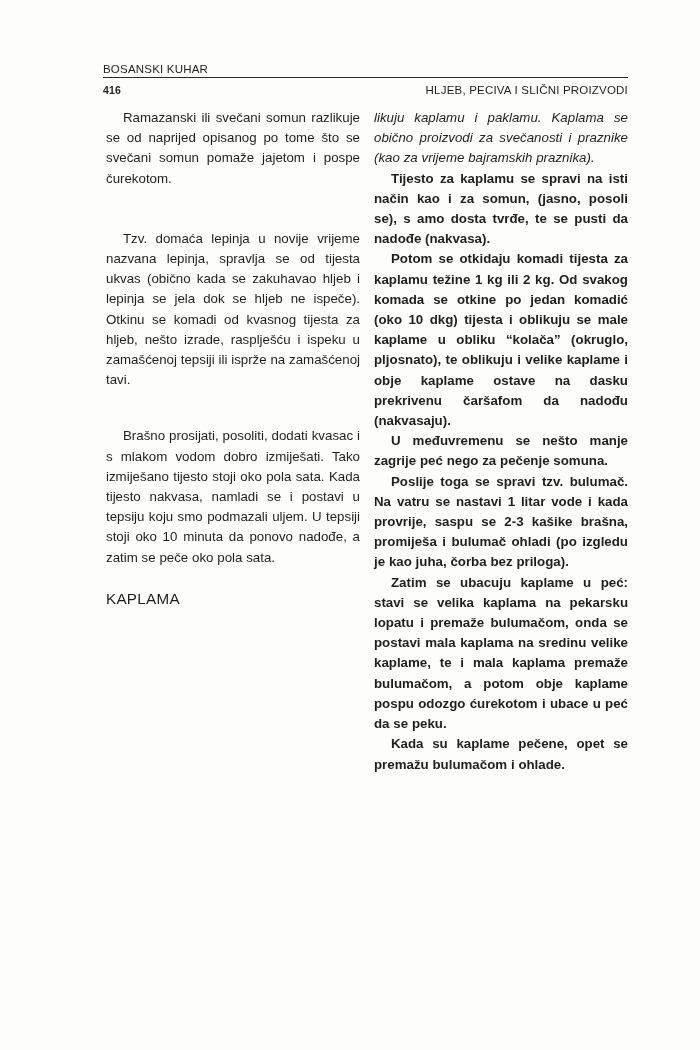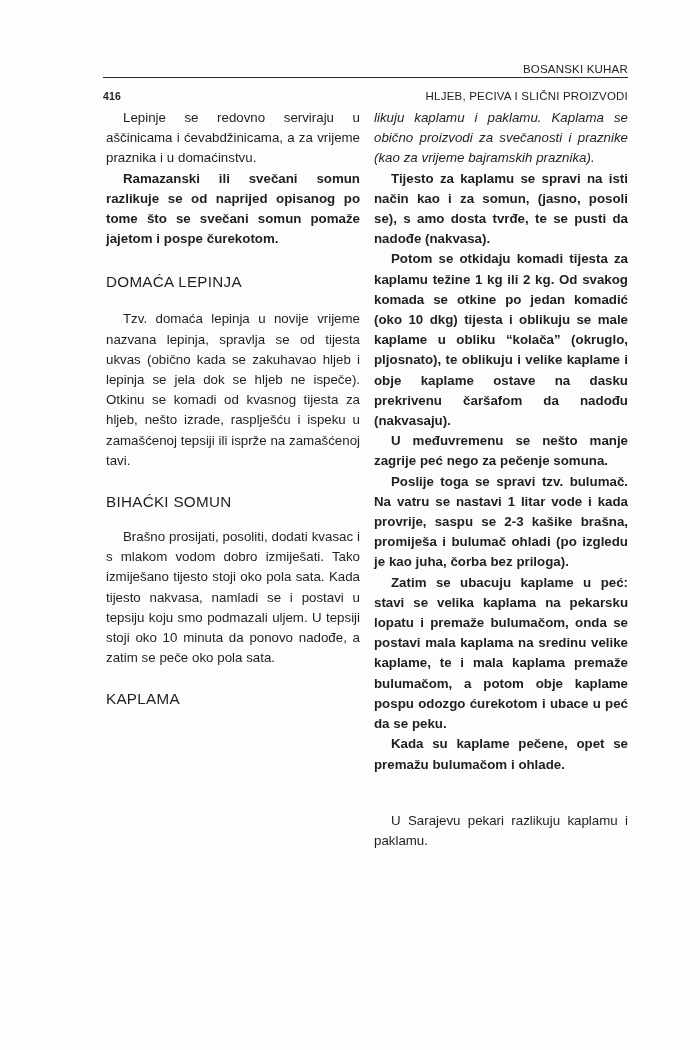--- a/index.html
+++ b/index.html
@@ -26,38 +26,38 @@
   }
 
   
   .running-head {
     position: absolute;
     left: 103px;
     top: 62px;
     width: 525px;
   }
   .book-title {
-    text-align: right;
+    text-align: left;
     font-size: 11.5px;
     letter-spacing: 0.2px;
     color: #232323;
     line-height: 14px;
     white-space: nowrap;
   }
   .head-rule {
     margin-top: 1px;
     border-top: 1.6px solid #2b2b2b;
     width: 100%;
     height: 0;
   }
   .head-row {
     display: flex;
     justify-content: space-between;
     align-items: baseline;
-    margin-top: 12px;
+    margin-top: 6px;
   }
   .folio {
     font-size: 10.5px;
     font-weight: bold;
     color: #232323;
     letter-spacing: 0.2px;
   }
   .section-title {
     font-size: 11.5px;
     letter-spacing: 0.2px;
@@ -116,31 +116,28 @@
     <div class="head-rule"></div>
     <div class="head-row">
       <div class="folio">416</div>
       <div class="section-title">HLJEB, PECIVA I SLIČNI PROIZVODI</div>
     </div>
   </div>
 
   <div class="columns">
 
     <div class="col">
-      <p class="para">Lepinje se redovno serviraju u aščinicama i ćevabdžinicama, a za vrijeme praznika i u domaćinstvu.</p>
       <p class="para">Ramazanski ili svečani somun razlikuje se od naprijed opisanog po tome što se svečani somun pomaže jajetom i pospe čurekotom.</p>
 
       <div class="gap-before-heading"></div>
-      <h2 class="recipe-heading">DOMAĆA LEPINJA</h2>
       <div class="gap-after-heading"></div>
 
       <p class="para">Tzv. domaća lepinja u novije vrijeme nazvana lepinja, spravlja se od tijesta ukvas (obično kada se zakuhavao hljeb i lepinja se jela dok se hljeb ne ispeče). Otkinu se komadi od kvasnog tijesta za hljeb, nešto izrade, rasplješću i ispeku u zamašćenoj tepsiji ili isprže na zamašćenoj tavi.</p>
 
       <div class="gap-before-heading-sm"></div>
-      <h2 class="recipe-heading">BIHAĆKI SOMUN</h2>
       <div class="gap-after-heading-sm"></div>
 
       <p class="para">Brašno prosijati, posoliti, dodati kvasac i s mlakom vodom dobro izmiješati. Tako izmiješano tijesto stoji oko pola sata. Kada tijesto nakvasa, namladi se i postavi u tepsiju koju smo podmazali uljem. U tepsiji stoji oko 10 minuta da ponovo nadođe, a zatim se peče oko pola sata.</p>
 
       <div class="gap-before-heading-sm"></div>
       <h2 class="recipe-heading">KAPLAMA</h2>
       <div class="gap-after-heading-sm"></div>
 
     </div>
 
@@ -149,17 +146,16 @@
       <p class="para">Tijesto za kaplamu se spravi na isti način kao i za somun, (jasno, posoli se), s amo dosta tvrđe, te se pusti da nadođe (nakvasa).</p>
       <p class="para">Potom se otkidaju komadi tijesta za kaplamu težine 1 kg ili 2 kg. Od svakog komada se otkine po jedan komadić (oko 10 dkg) tijesta i oblikuju se male kaplame u obliku “kolača” (okruglo, pljosnato), te oblikuju i velike kaplame i obje kaplame ostave na dasku prekrivenu čaršafom da nadođu (nakvasaju).</p>
       <p class="para">U međuvremenu se nešto manje zagrije peć nego za pečenje somuna.</p>
       <p class="para">Poslije toga se spravi tzv. bulumač. Na vatru se nastavi 1 litar vode i kada provrije, saspu se 2-3 kašike brašna, promiješa i bulumač ohladi (po izgledu je kao juha, čorba bez priloga).</p>
       <p class="para">Zatim se ubacuju kaplame u peć: stavi se velika kaplama na pekarsku lopatu i premaže bulumačom, onda se postavi mala kaplama na sredinu velike kaplame, te i mala kaplama premaže bulumačom, a potom obje kaplame pospu odozgo ćurekotom i ubace u peć da se peku.</p>
       <p class="para">Kada su kaplame pečene, opet se premažu bulumačom i ohlade.</p>
 
       <div class="gap-before-heading-sm"></div>
       <div class="gap-after-heading-sm"></div>
 
-      <p class="para">U Sarajevu pekari razlikuju kaplamu i paklamu.</p>
     </div>
 
   </div>
 </div>
 
 </body></html>

